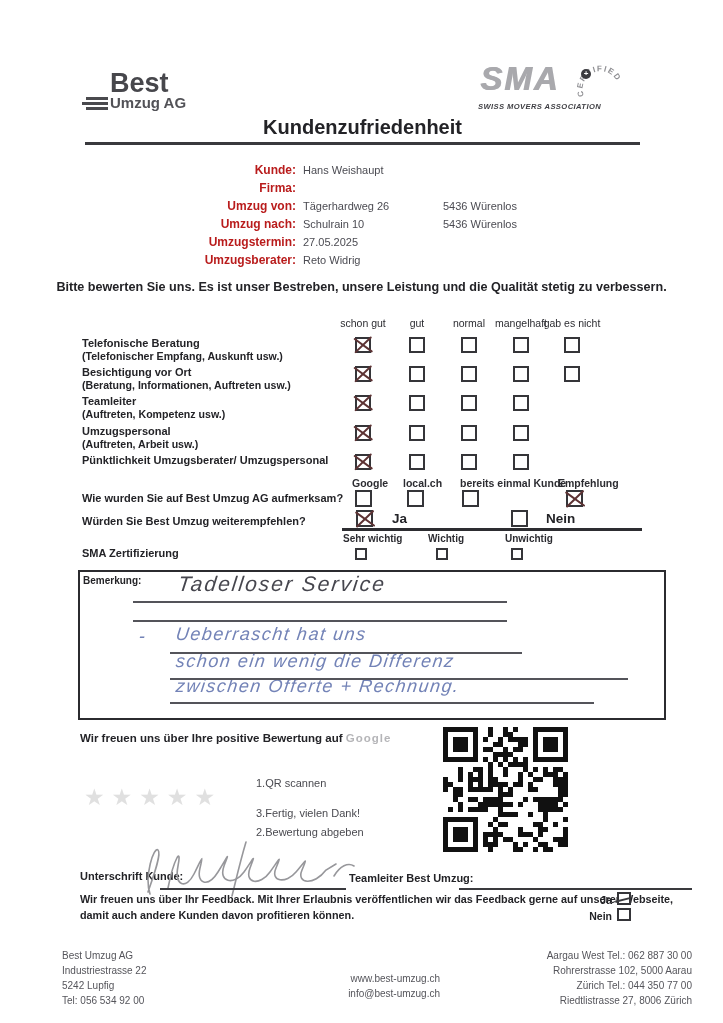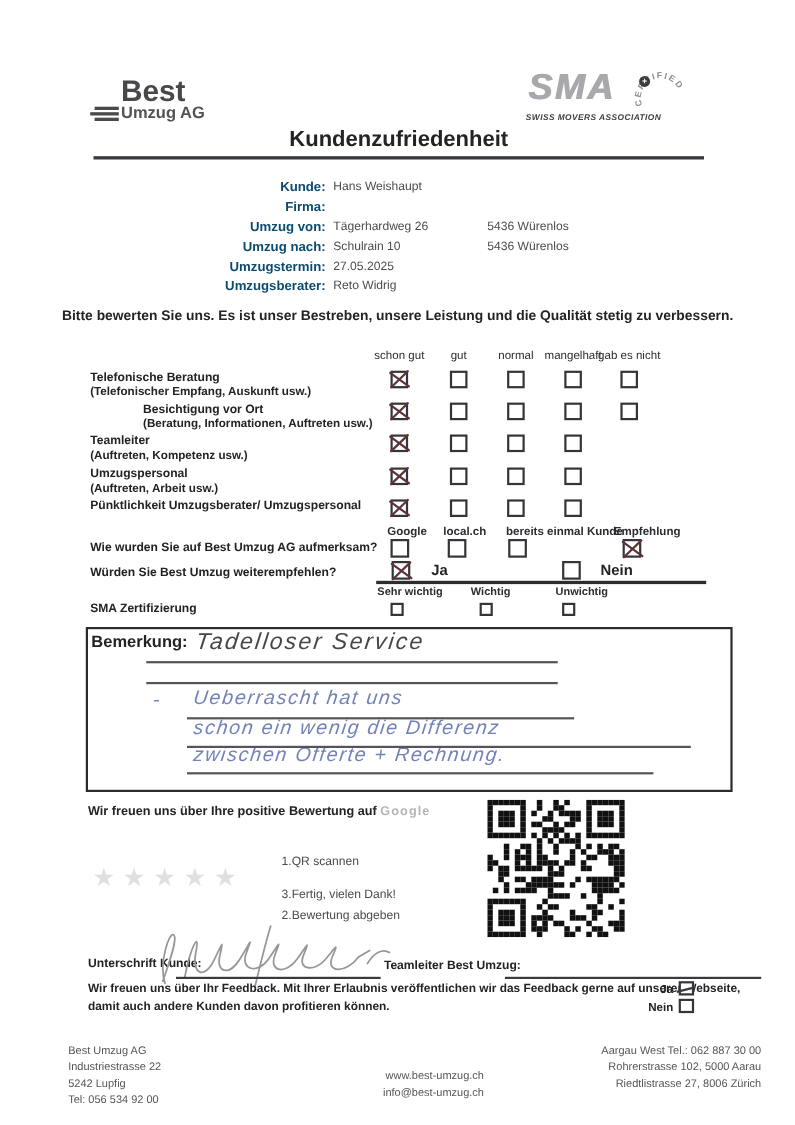--- a/index.html
+++ b/index.html
@@ -15,41 +15,41 @@
   .sma-word{position:absolute;left:2px;top:2px;font-size:33px;font-weight:800;font-style:italic;
             color:#a9a9ad;letter-spacing:2px;line-height:1;text-shadow:1px 0 #a9a9ad;}
   .sma-sub{position:absolute;left:0px;top:42px;font-size:7.6px;font-weight:bold;font-style:italic;
            color:#3e3e43;letter-spacing:0.4px;white-space:nowrap;}
   .cert-badge{position:absolute;left:96px;top:-4px;width:52px;height:52px;}
   .gear-dot{position:absolute;left:103px;top:9px;width:10px;height:10px;border-radius:50%;
             background:#3c3c40;color:#fff;font-size:8px;line-height:10px;text-align:center;font-weight:bold;}
   .doc-title{left:85px;top:116px;width:555px;text-align:center;font-size:20px;font-weight:bold;color:#232327;}
   .title-rule{left:85px;top:142px;width:555px;height:3px;background:#39393d;}
   
-  .info-label{position:absolute;left:90px;width:206px;text-align:right;font-weight:bold;font-size:12px;color:#0c4a6e;}
+  .info-label{position:absolute;left:90px;width:206px;text-align:right;font-weight:bold;font-size:12px;color:#b91c1c;}
   .info-value{position:absolute;left:303px;font-size:11px;color:#4b4b52;}
   .info-extra{position:absolute;left:443px;font-size:11px;color:#4b4b52;}
   .instruction{left:55px;top:280px;width:613px;text-align:center;font-size:12.6px;font-weight:bold;color:#232327;}
   
   .col-head{position:absolute;top:317px;transform:translateX(-50%);font-size:10.5px;color:#2c2c31;white-space:nowrap;}
   .r-label{position:absolute;left:82px;font-size:11px;font-weight:bold;color:#232327;line-height:1.3;white-space:nowrap;}
   .r-sub{font-size:10.6px;}
   .cb{position:absolute;box-sizing:border-box;border:2px solid #353539;background:#fff;}
   .xm{position:absolute;left:-3px;top:-3px;right:-3px;bottom:-3px;pointer-events:none;}
   .xm::before,.xm::after{content:"";position:absolute;left:50%;top:50%;width:125%;height:2px;background:#5d3334;border-radius:1px;}
   .xm::before{transform:translate(-50%,-50%) rotate(36deg);}
   .xm::after{transform:translate(-50%,-50%) rotate(-44deg);}
   .strike::before{content:"";position:absolute;left:-4px;top:55%;width:145%;height:2px;background:#3a3a3e;transform:rotate(-14deg);}
   .q-label{position:absolute;left:82px;font-size:11px;font-weight:bold;color:#232327;white-space:nowrap;}
   .opt-label{position:absolute;font-size:10.5px;font-weight:bold;color:#2c2c31;white-space:nowrap;}
   .janein{position:absolute;font-size:13.5px;font-weight:bold;color:#232327;}
   .thick-rule{left:342px;top:528px;width:300px;height:3px;background:#2d2d31;}
   
   .remarks-box{left:78px;top:570px;width:588px;height:150px;border:2.5px solid #2b2b2f;box-sizing:border-box;}
-  .remarks-label{position:absolute;left:3px;top:3px;font-size:15px;font-weight:bold;color:#232327;}
+  .remarks-label{position:absolute;left:3px;top:3px;font-size:10px;font-weight:bold;color:#232327;}
   .rule{position:absolute;height:2px;background:#54545a;}
   .hw{position:absolute;white-space:nowrap;font-style:italic;transform:skewX(-7deg);}
   .hw-dark{color:#46464e;font-size:21px;letter-spacing:2px;}
   .hw-blue{color:#7383b7;font-size:18px;letter-spacing:1.5px;}
   
   .gr-text{left:80px;top:732px;font-size:11.5px;font-weight:bold;color:#232327;}
   .gr-google{color:#b5b5b8;font-weight:bold;letter-spacing:1px;}
   .stars{left:84px;top:784px;font-size:23px;color:#e0e0e0;letter-spacing:7px;}
   .step{position:absolute;left:256px;font-size:11px;color:#4a4a50;}
   
@@ -115,21 +115,21 @@
       <div class="col-head" style="left: 521px;">mangelhaft</div>
       <div class="col-head" style="left: 572px;">gab es nicht</div>
       <div class="r-label" style="top: 336px;">Telefonische Beratung<div class="r-sub">(Telefonischer Empfang, Auskunft usw.)</div></div>
       <div class="cb" style="left: 355px; top: 337px; width: 16px; height: 16px;">
         <span class="xm"></span>
       </div>
       <div class="cb" style="left: 409px; top: 337px; width: 16px; height: 16px;"></div>
       <div class="cb" style="left: 461px; top: 337px; width: 16px; height: 16px;"></div>
       <div class="cb" style="left: 513px; top: 337px; width: 16px; height: 16px;"></div>
       <div class="cb" style="left: 564px; top: 337px; width: 16px; height: 16px;"></div>
-      <div class="r-label" style="top: 365px; margin-left: 48px;">Besichtigung vor Ort<div class="r-sub">(Beratung, Informationen, Auftreten usw.)</div></div>
+      <div class="r-label" style="top: 365px;">Besichtigung vor Ort<div class="r-sub">(Beratung, Informationen, Auftreten usw.)</div></div>
       <div class="cb" style="left: 355px; top: 366px; width: 16px; height: 16px;">
         <span class="xm"></span>
       </div>
       <div class="cb" style="left: 409px; top: 366px; width: 16px; height: 16px;"></div>
       <div class="cb" style="left: 461px; top: 366px; width: 16px; height: 16px;"></div>
       <div class="cb" style="left: 513px; top: 366px; width: 16px; height: 16px;"></div>
       <div class="cb" style="left: 564px; top: 366px; width: 16px; height: 16px;"></div>
       <div class="r-label" style="top: 394px;">Teamleiter<div class="r-sub">(Auftreten, Kompetenz usw.)</div></div>
       <div class="cb" style="left: 355px; top: 395px; width: 16px; height: 16px;">
         <span class="xm"></span>
@@ -537,16 +537,17 @@
       <div>5242 Lupfig</div>
       <div>Tel: 056 534 92 00</div>
     </div>
   <div class="foot" id="foot-center" style="left:300px;top:971px;width:140px;text-align:right;">
       <div>www.best-umzug.ch</div>
       <div>info@best-umzug.ch</div>
     </div>
   <div class="foot" id="foot-right" style="left:472px;top:948px;width:220px;text-align:right;">
       <div>Aargau West Tel.: 062 887 30 00</div>
       <div>Rohrerstrasse 102, 5000 Aarau</div>
+      <div>Zürich Tel.: 044 350 77 00</div>
       <div>Riedtlistrasse 27, 8006 Zürich</div>
     </div>
 
 </div>
 
 </body></html>

